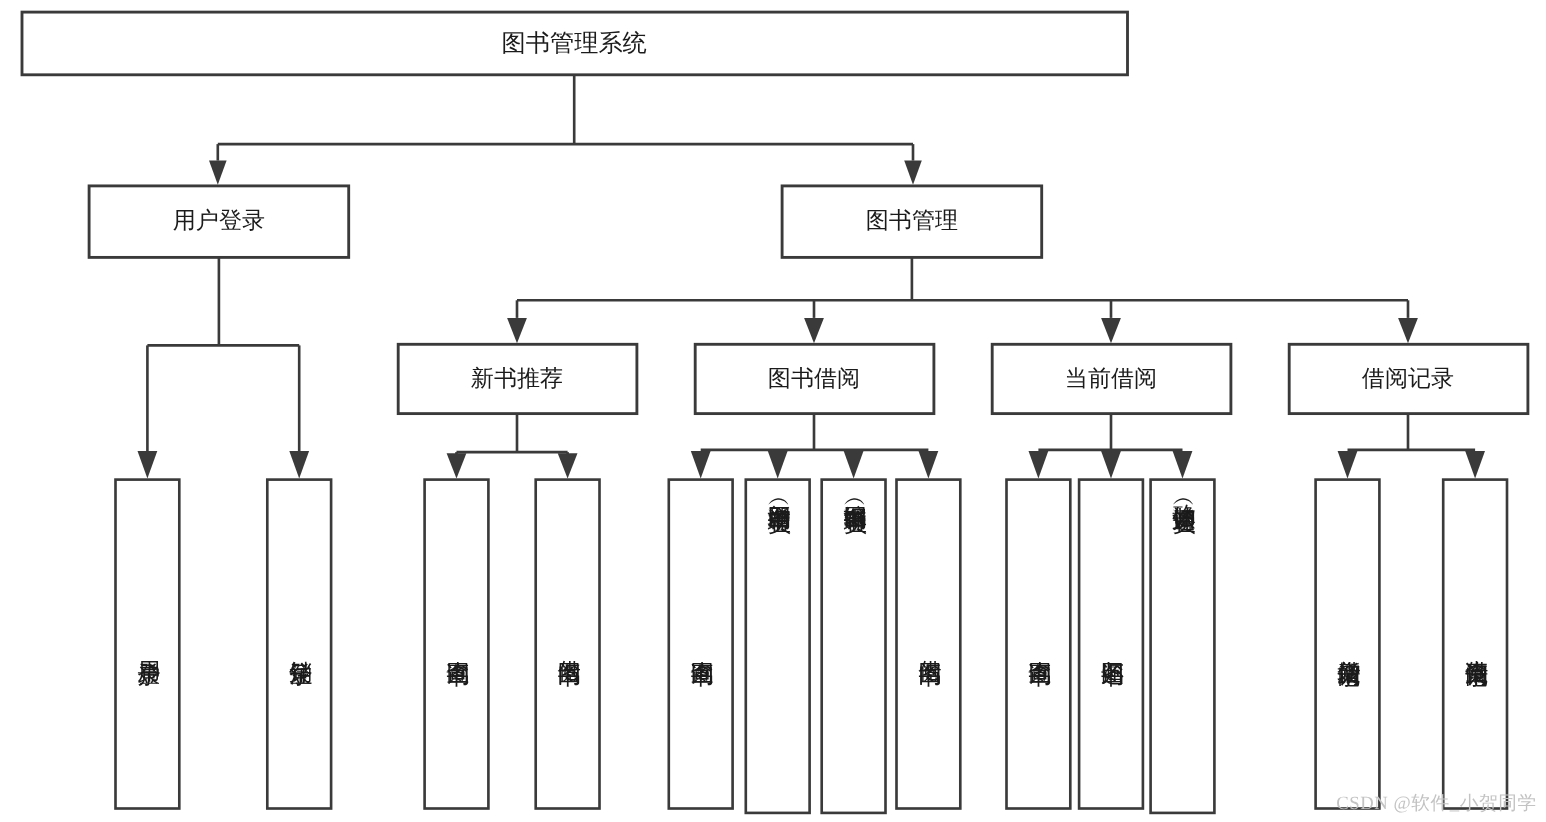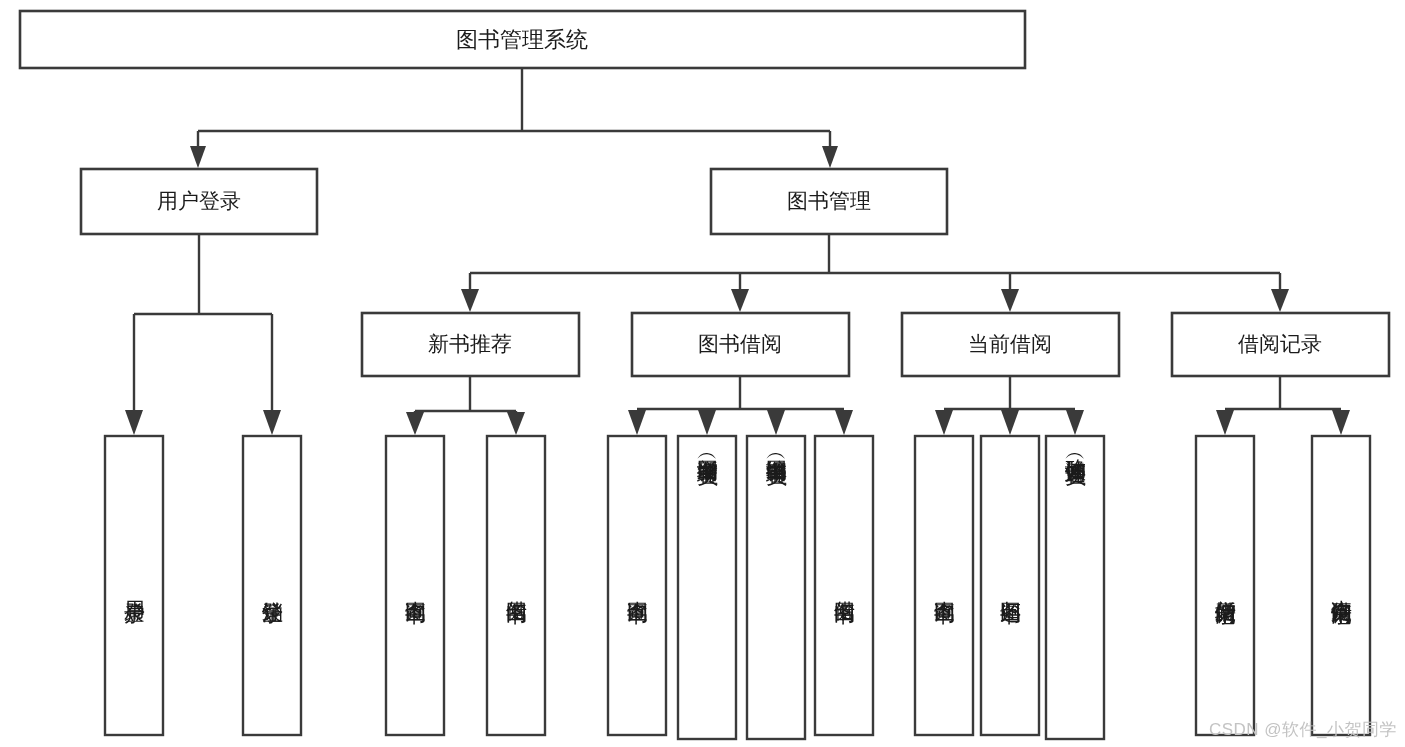--- a/index.html
+++ b/index.html
@@ -70,21 +70,21 @@
     line-height: 1.28;
     letter-spacing: 1px;
     color: #1b1b1b;
     white-space: nowrap;
     text-align: center;
   }
   .watermark {
     position: absolute;
     right: 8px;
     bottom: 6px;
-    font-family: Liberation Sans, sans-serif;
+    font-family: Liberation Serif, serif;
     font-size: 17px;
     color: #c3c3c3;
     letter-spacing: 0.5px;
     white-space: nowrap;
     margin-left: 23px;
   }
 </style>
 </head>
 <body>
 

